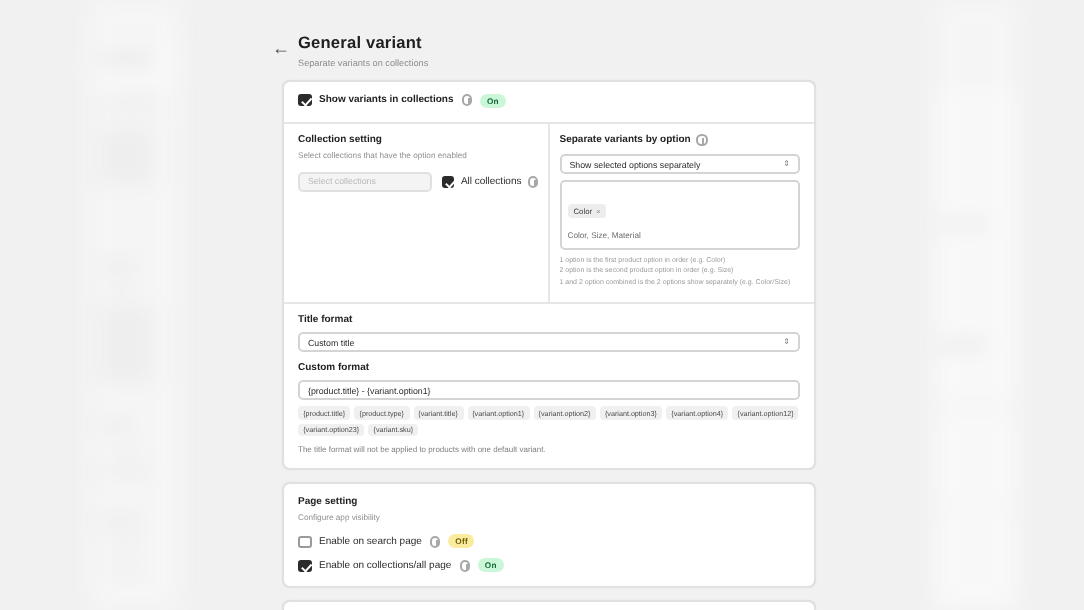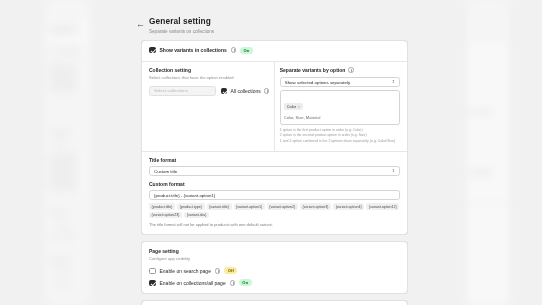--- a/index.html
+++ b/index.html
@@ -160,21 +160,21 @@
     <div class="bg-bar" style="left:59px;top:170px;width:24px;height:5px;"></div>
     <div class="bg-panel" style="left:57px;top:207px;width:42px;height:45px;"></div>
     <div class="bg-panel" style="left:57px;top:255px;width:42px;height:48px;"></div>
   </div>
 
   <div class="main">
 
     <div class="header">
       <div class="back-icon">←</div>
       <div>
-        <div class="page-title">General setting</div>
+        <div class="page-title">General variant</div>
         <div class="page-sub">Separate variants on collections</div>
       </div>
     </div>
 
     <div class="card">
 
       <div class="card-pad">
         <div class="row">
           <span class="cb on"></span>
           <span class="lbl-bold">Show variants in collections</span>

